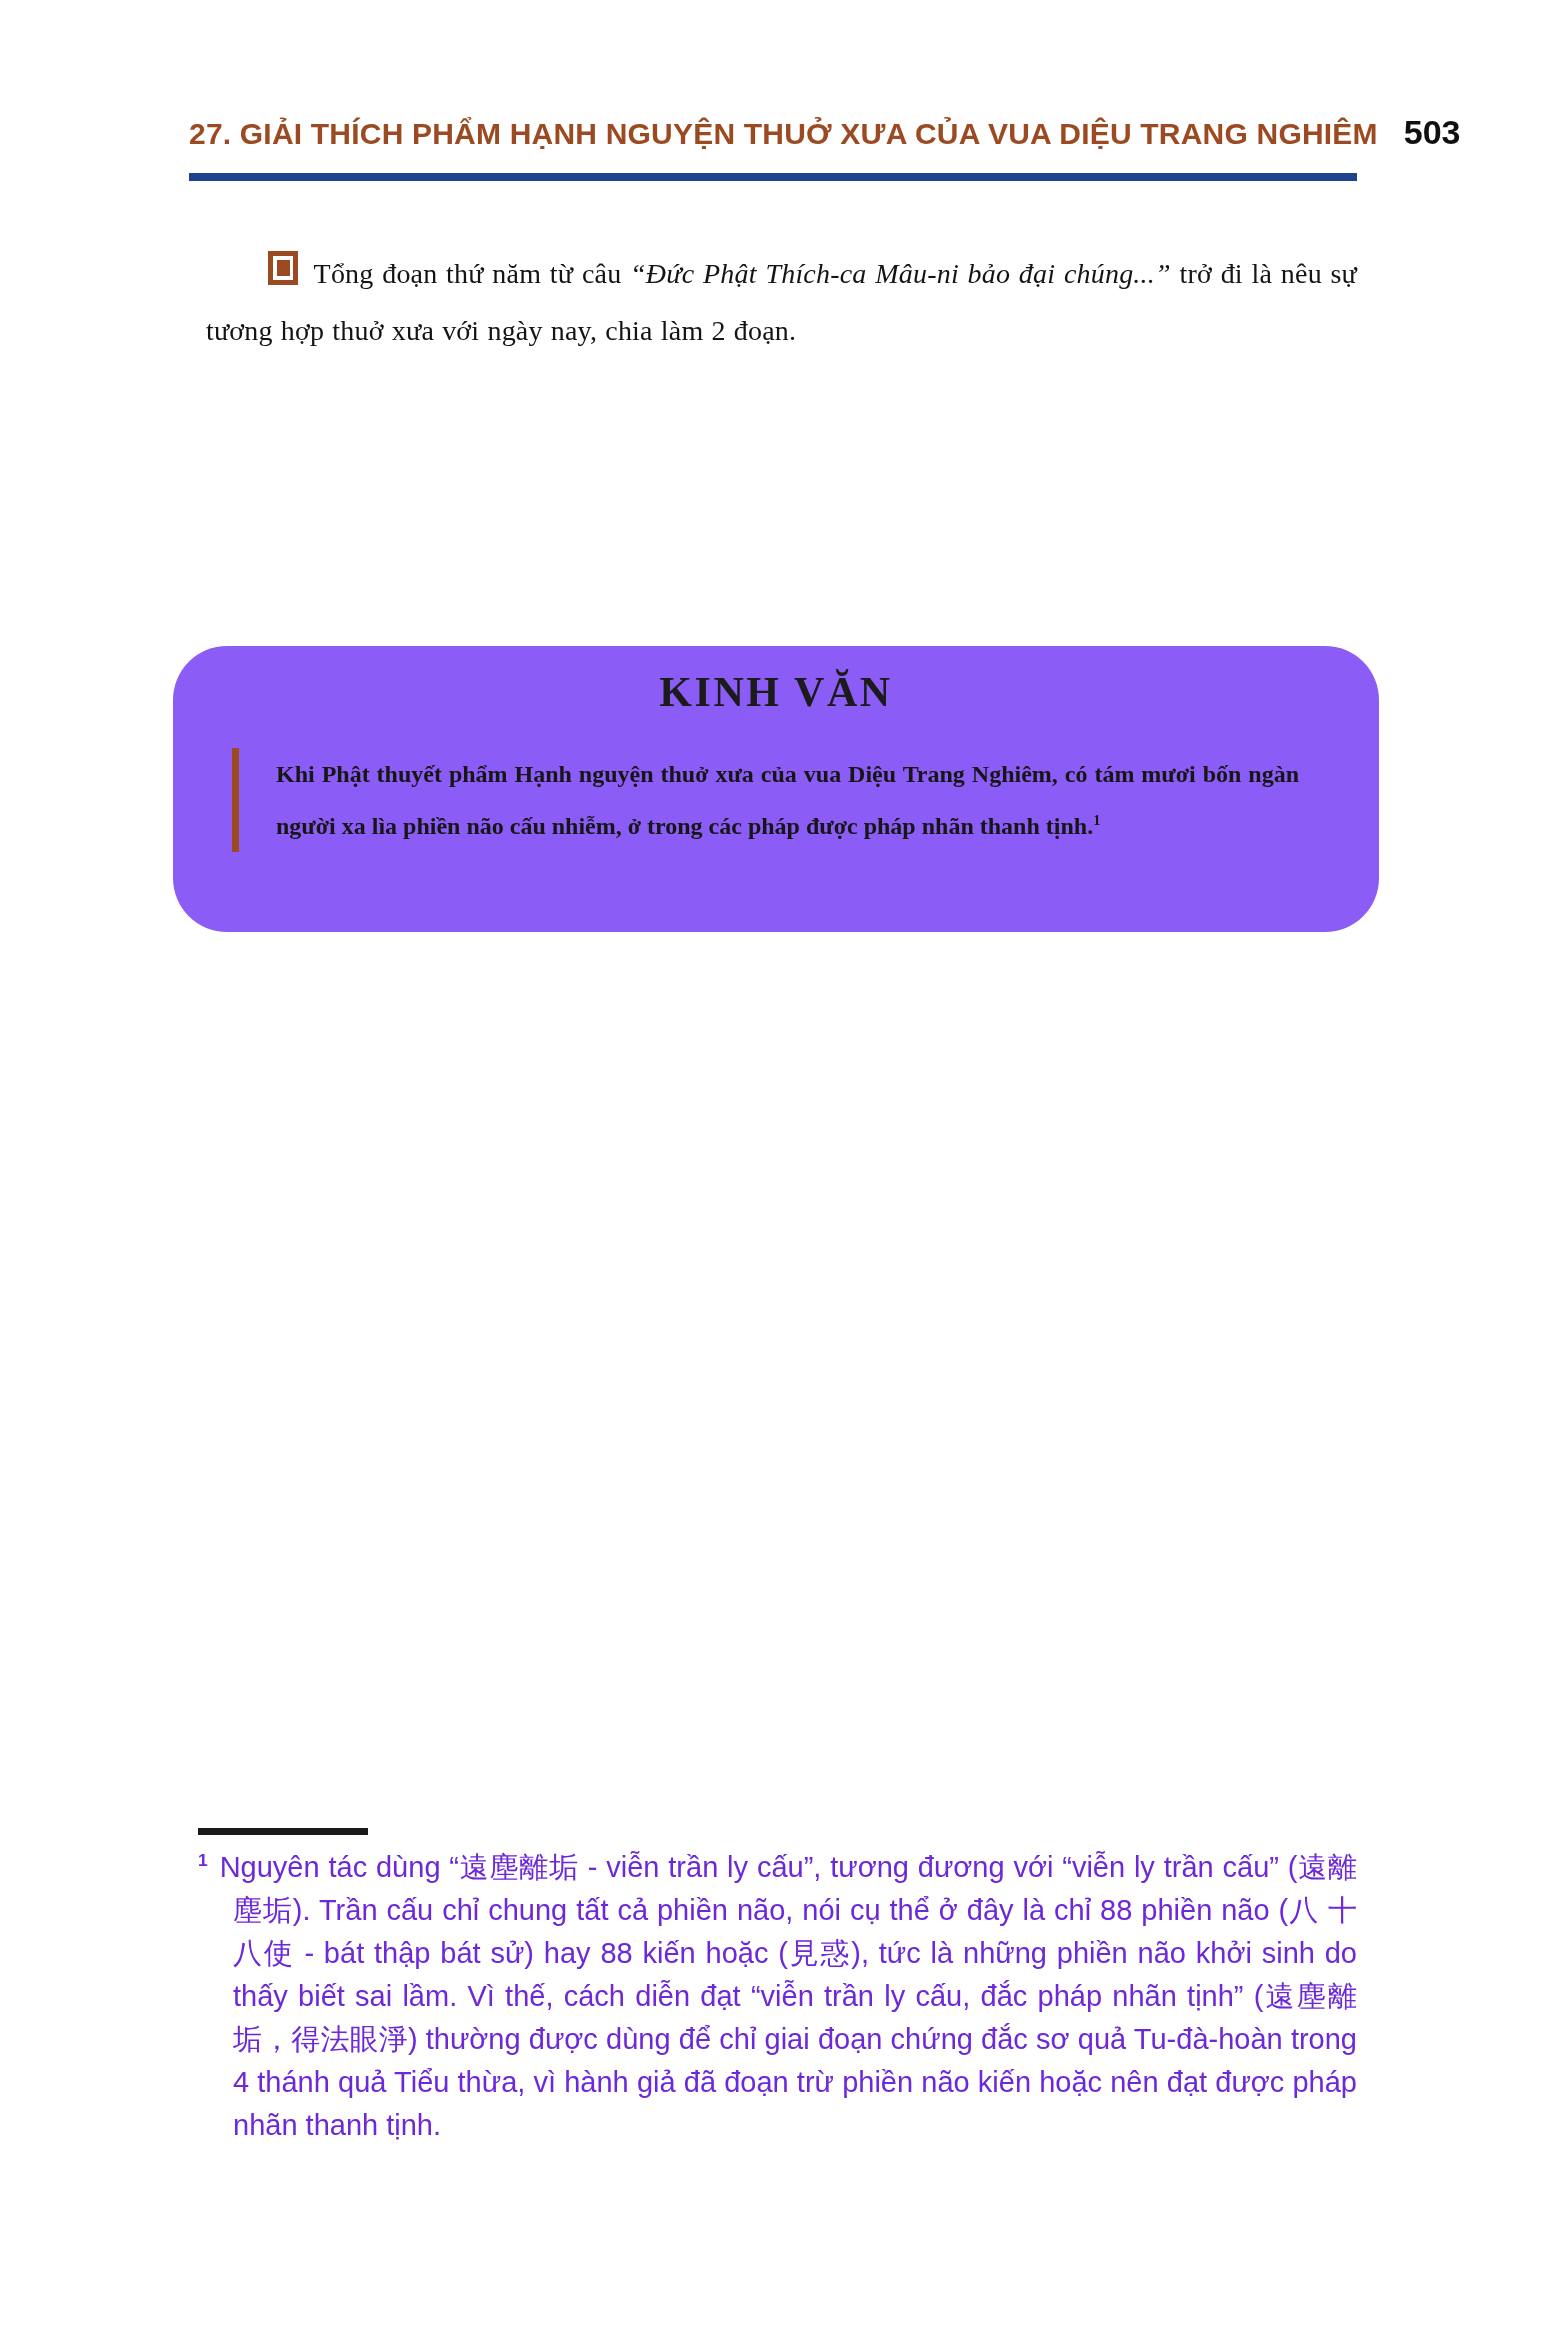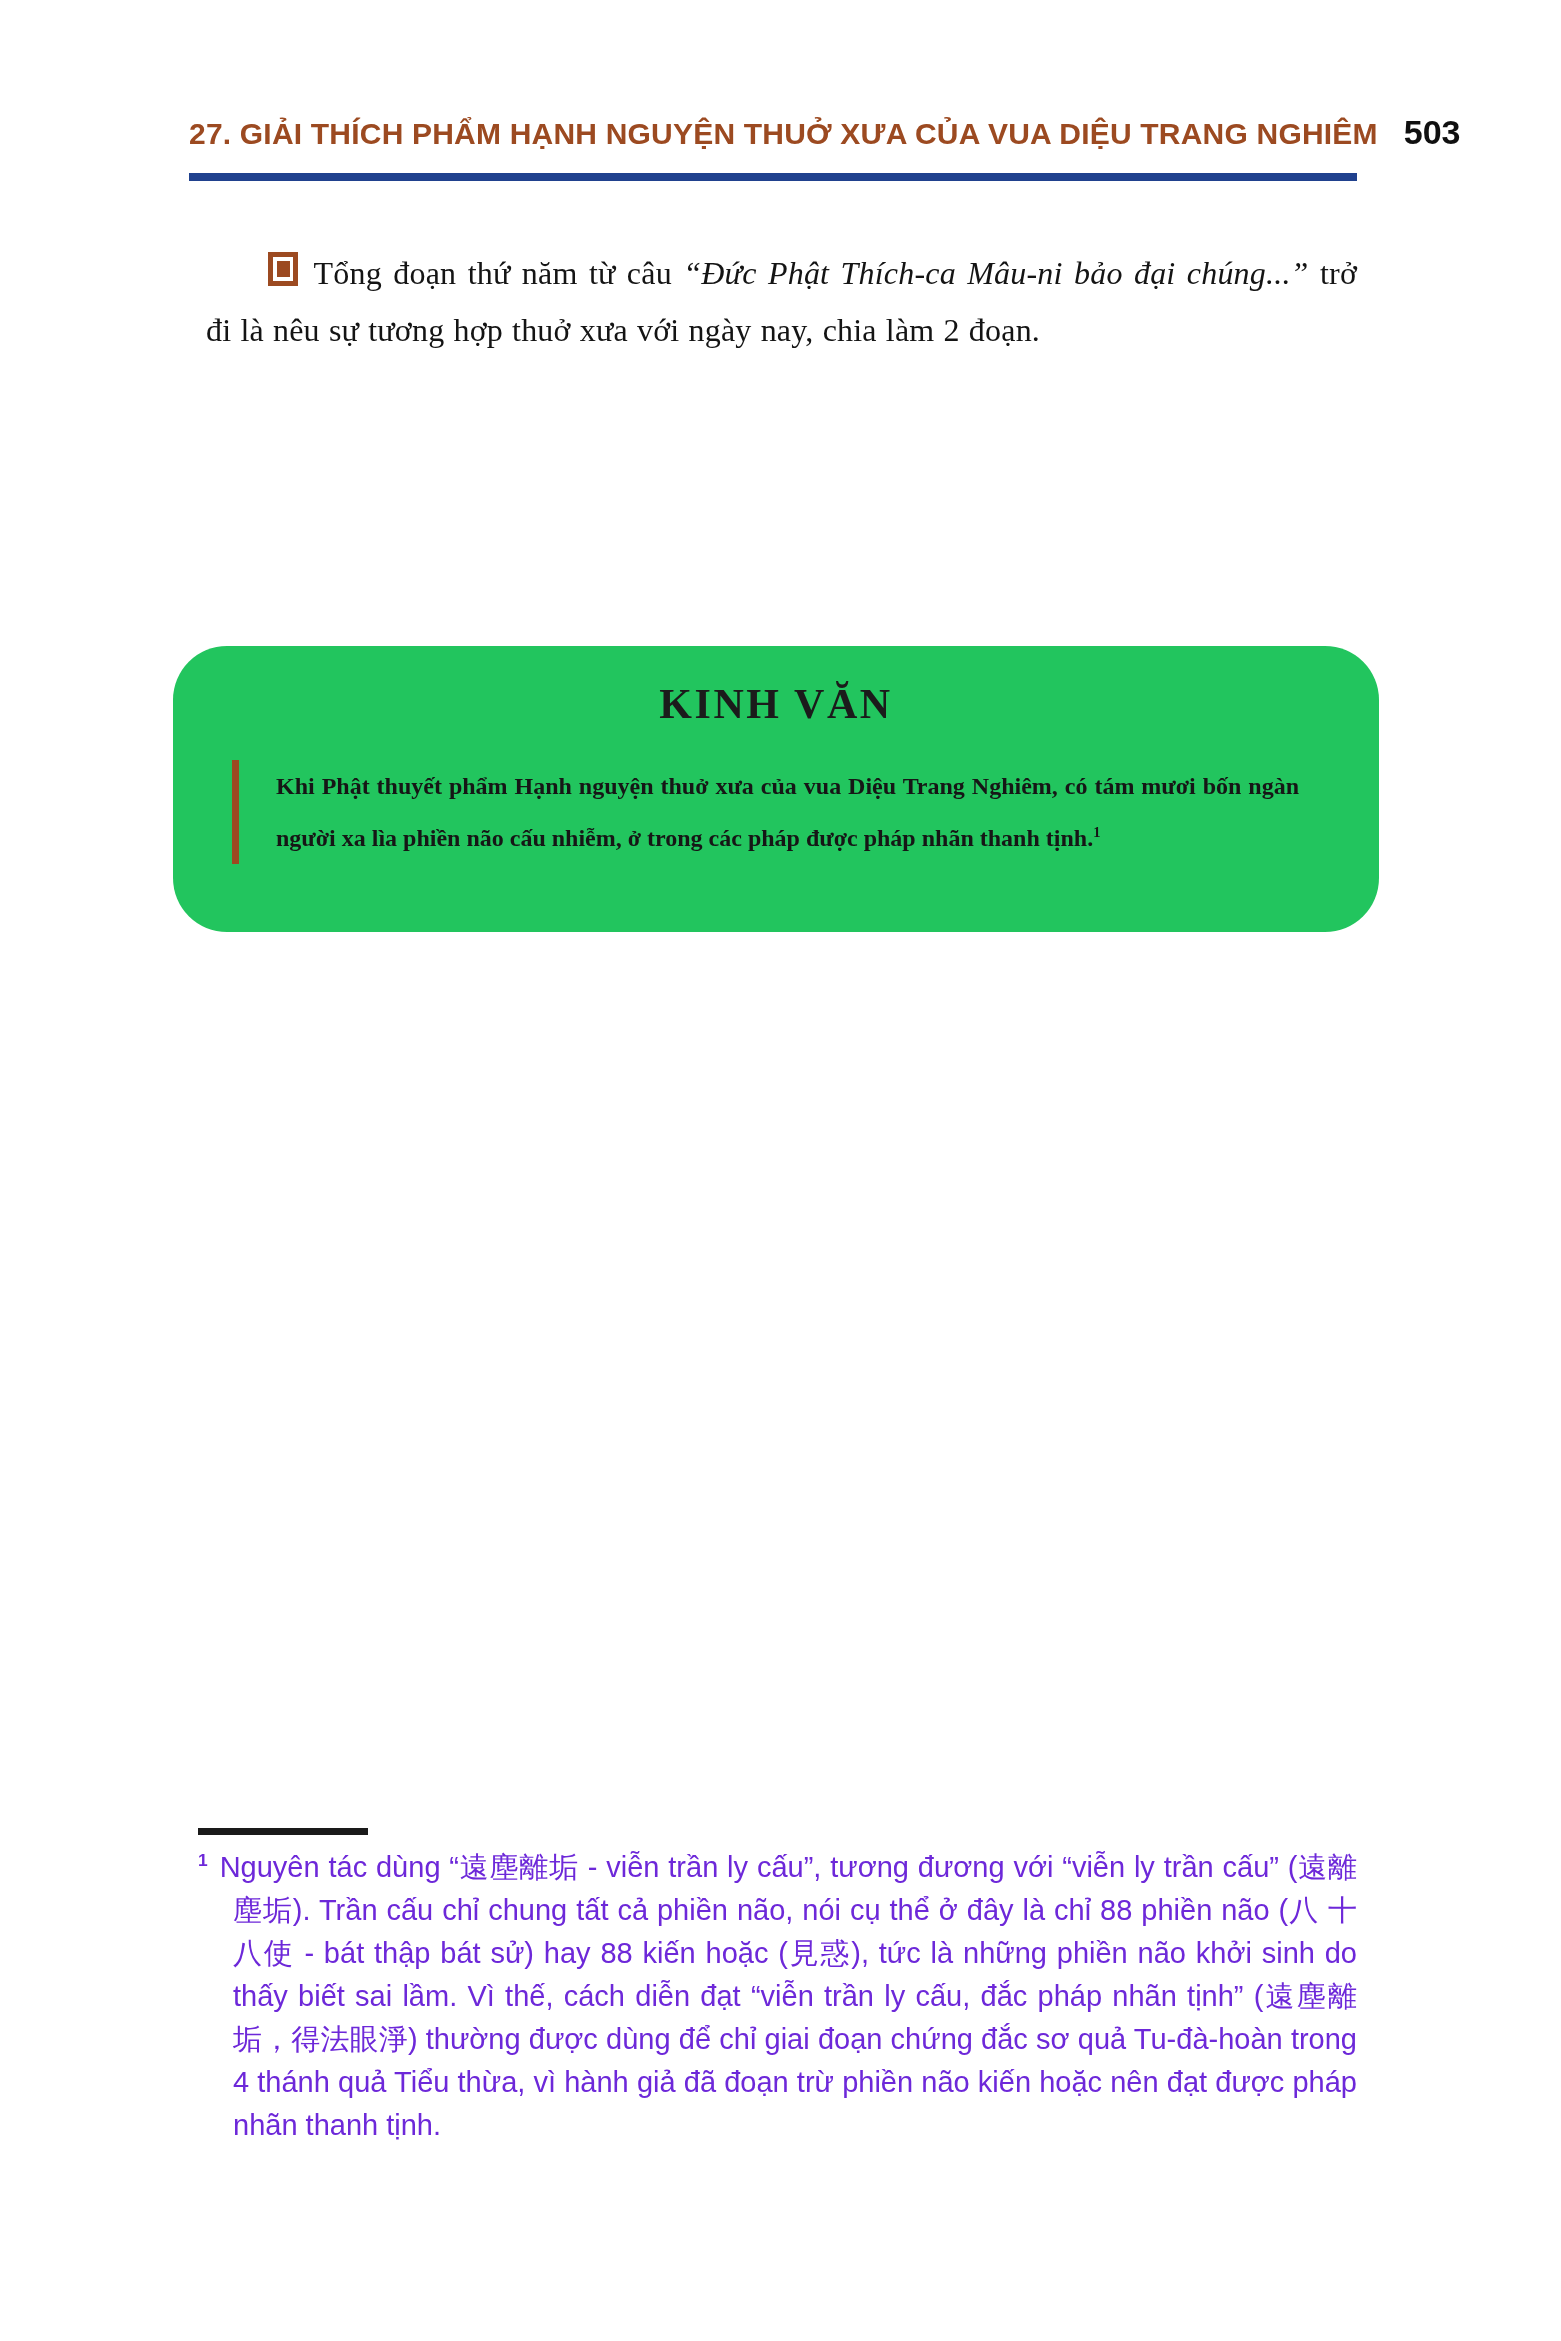--- a/index.html
+++ b/index.html
@@ -13,21 +13,21 @@
   .header-title{
     font-family:"Liberation Sans","DejaVu Sans",sans-serif;font-weight:700;
     font-size:30px;color:#9C4A21;letter-spacing:0.2px;white-space:nowrap;
   }
   .page-number{font-family:"Liberation Sans","DejaVu Sans",sans-serif;font-weight:700;font-size:34px;color:#101010;margin-left:26px;}
   .header-rule{position:absolute;left:189px;width:1168px;top:173px;height:7.8px;background:#20418E;}
 
   
   .body-para{
     position:absolute;left:206px;width:1151px;margin:0;
-    font-size:32px;line-height:57px;text-align:justify;text-indent:62px;
+    font-size:28px;line-height:57px;text-align:justify;text-indent:62px;
     letter-spacing:0.2px;word-spacing:0.9px;
   }
   .italic{font-style:italic;}
 
   .sq-bullet{
     display:inline-block;width:20px;height:23.4px;border:5.2px solid #9C4A21;
     position:relative;vertical-align:-1.7px;margin-right:15.6px;text-indent:0;
   }
   .sq-bullet .inner{position:absolute;left:3.5px;right:3.5px;top:3.5px;bottom:3.5px;background:#9C4A21;}
 
@@ -37,21 +37,21 @@
     letter-spacing:0.2px;word-spacing:0.9px;
   }
   .diamond-icon{
     display:inline-block;width:25px;height:25px;background:#9C4A21;
     transform:rotate(45deg);margin:0 24px 0 7px;vertical-align:1.7px;
   }
 
   
   .kinh-box{
     position:absolute;left:173px;top:646px;width:1206px;height:286px;
-    background:#22c55e;border-radius:54px;box-sizing:border-box;padding-top:33px;
+    background:#8b5cf6;border-radius:54px;box-sizing:border-box;padding-top:21px;
   }
   .kinh-title{
     text-align:center;font-weight:700;font-size:42px;line-height:50px;
     letter-spacing:2.6px;color:#1b1b1b;margin:0;
   }
   .kinh-quote{margin:31px 80px 0 59px;border-left:7.8px solid #9C4A21;padding-left:37px;}
   .kinh-quote p{margin:0;font-weight:700;font-size:24px;line-height:52px;text-align:justify;color:#161616;}
   .quote-sup{font-size:60%;font-weight:700;vertical-align:super;line-height:0;}
 
   

